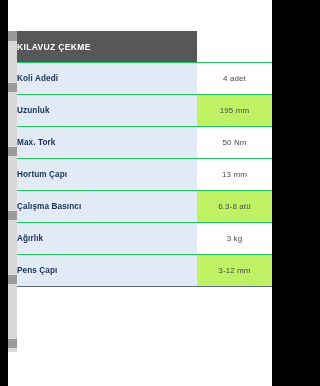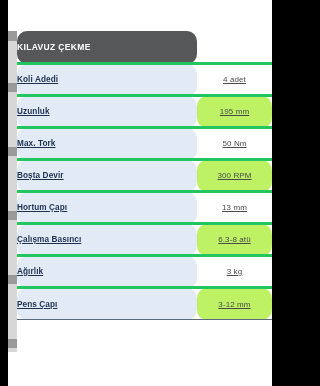--- a/index.html
+++ b/index.html
@@ -57,21 +57,20 @@
   }
 
   .spec-table col.col-label { width: 180px; }
   .spec-table col.col-value { width: 75px; }
 
   .spec-table th,
   .spec-table td {
     padding: 0;
     margin: 0;
     vertical-align: middle;
-    border-radius: 10px;
   }
 
   
   .header-row th {
     height: 31px;
   }
   .header-label {
     background: #555759;
     color: #ffffff;
     font-size: 8.5px;
@@ -81,23 +80,22 @@
     padding-left: 9px;
     box-sizing: border-box;
   }
   .header-blank {
     background: #ffffff;
   }
 
   
   .data-row td {
     height: 32px;
-    border-top: 3px solid #22c55e;
+    border-top: 1px solid #22c55e;
     box-sizing: border-box;
-    text-decoration: underline;
   }
   .cell-label {
     background: #e1eaf5;
     color: #1d3050;
     font-size: 8.2px;
     font-weight: bold;
     text-align: left;
     padding-left: 9px;
     box-sizing: border-box;
     letter-spacing: 0.1px;
@@ -154,24 +152,20 @@
         <td class="cell-value">4 adet</td>
       </tr>
       <tr class="data-row even">
         <td class="cell-label">Uzunluk</td>
         <td class="cell-value">195 mm</td>
       </tr>
       <tr class="data-row odd">
         <td class="cell-label">Max. Tork</td>
         <td class="cell-value">50 Nm</td>
       </tr>
-      <tr class="data-row even">
-        <td class="cell-label">Boşta Devir</td>
-        <td class="cell-value">300 RPM</td>
-      </tr>
       <tr class="data-row odd">
         <td class="cell-label">Hortum Çapı</td>
         <td class="cell-value">13 mm</td>
       </tr>
       <tr class="data-row even">
         <td class="cell-label">Çalışma Basıncı</td>
         <td class="cell-value">6.3-8 atü</td>
       </tr>
       <tr class="data-row odd">
         <td class="cell-label">Ağırlık</td>

